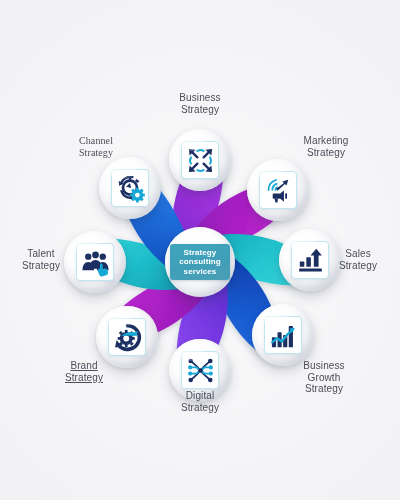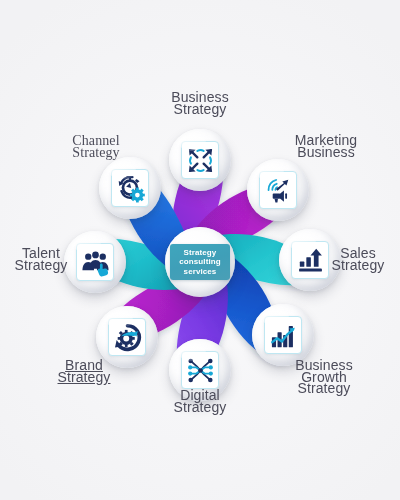--- a/index.html
+++ b/index.html
@@ -73,21 +73,21 @@
     align-items: center;
     justify-content: center;
     box-shadow: 0 1px 3px rgba(30,60,90,0.10);
   }
   .tile svg { display: block; width: 29px; height: 29px; }
 
   .label {
     position: absolute;
     width: 92px;
     text-align: center;
-    font-size: 14px;
+    font-size: 10px;
     line-height: 11.5px;
     letter-spacing: 0.1px;
     color: #4c4c5a;
     white-space: pre-line;
   }
 
   
   #hub {
     position: absolute;
     left: 50%;
@@ -259,21 +259,21 @@
             <path d="M17.6 19.6 L22.0 16.0 L22.0 28.4 L17.6 24.8 Z"></path>
             <rect x="9.6" y="19.4" width="8.4" height="5.6" rx="1.1"></rect>
             <path d="M11.6 25.2 L15.4 25.2 L14.8 29.2 L12.6 29.2 Z"></path>
             <rect x="23.4" y="19.1" width="2.0" height="6.2" rx="0.9"></rect>
           </g>
         </svg>
       </div>
     </div>
   </div>
   <div class="label" style="left:280px; top:135px;">Marketing
-Business</div>
+Strategy</div>
 
   <div class="node" style="left:310px; top:260px;">
     <div class="ball">
       <div class="tile">
         <svg viewBox="0 0 32 32">
           <g fill="#1c2f62">
             <path d="M22.3 3.0 L28.6 10.4 L24.9 10.4 L24.9 23.0 L19.7 23.0 L19.7 10.4 L16.0 10.4 Z"></path>
             <rect x="11.4" y="12.4" width="5.0" height="10.6" rx="0.7"></rect>
             <rect x="4.2" y="17.2" width="5.0" height="5.8" rx="0.7"></rect>
             <rect x="3.4" y="24.8" width="25.2" height="3.4" rx="1.0"></rect>

